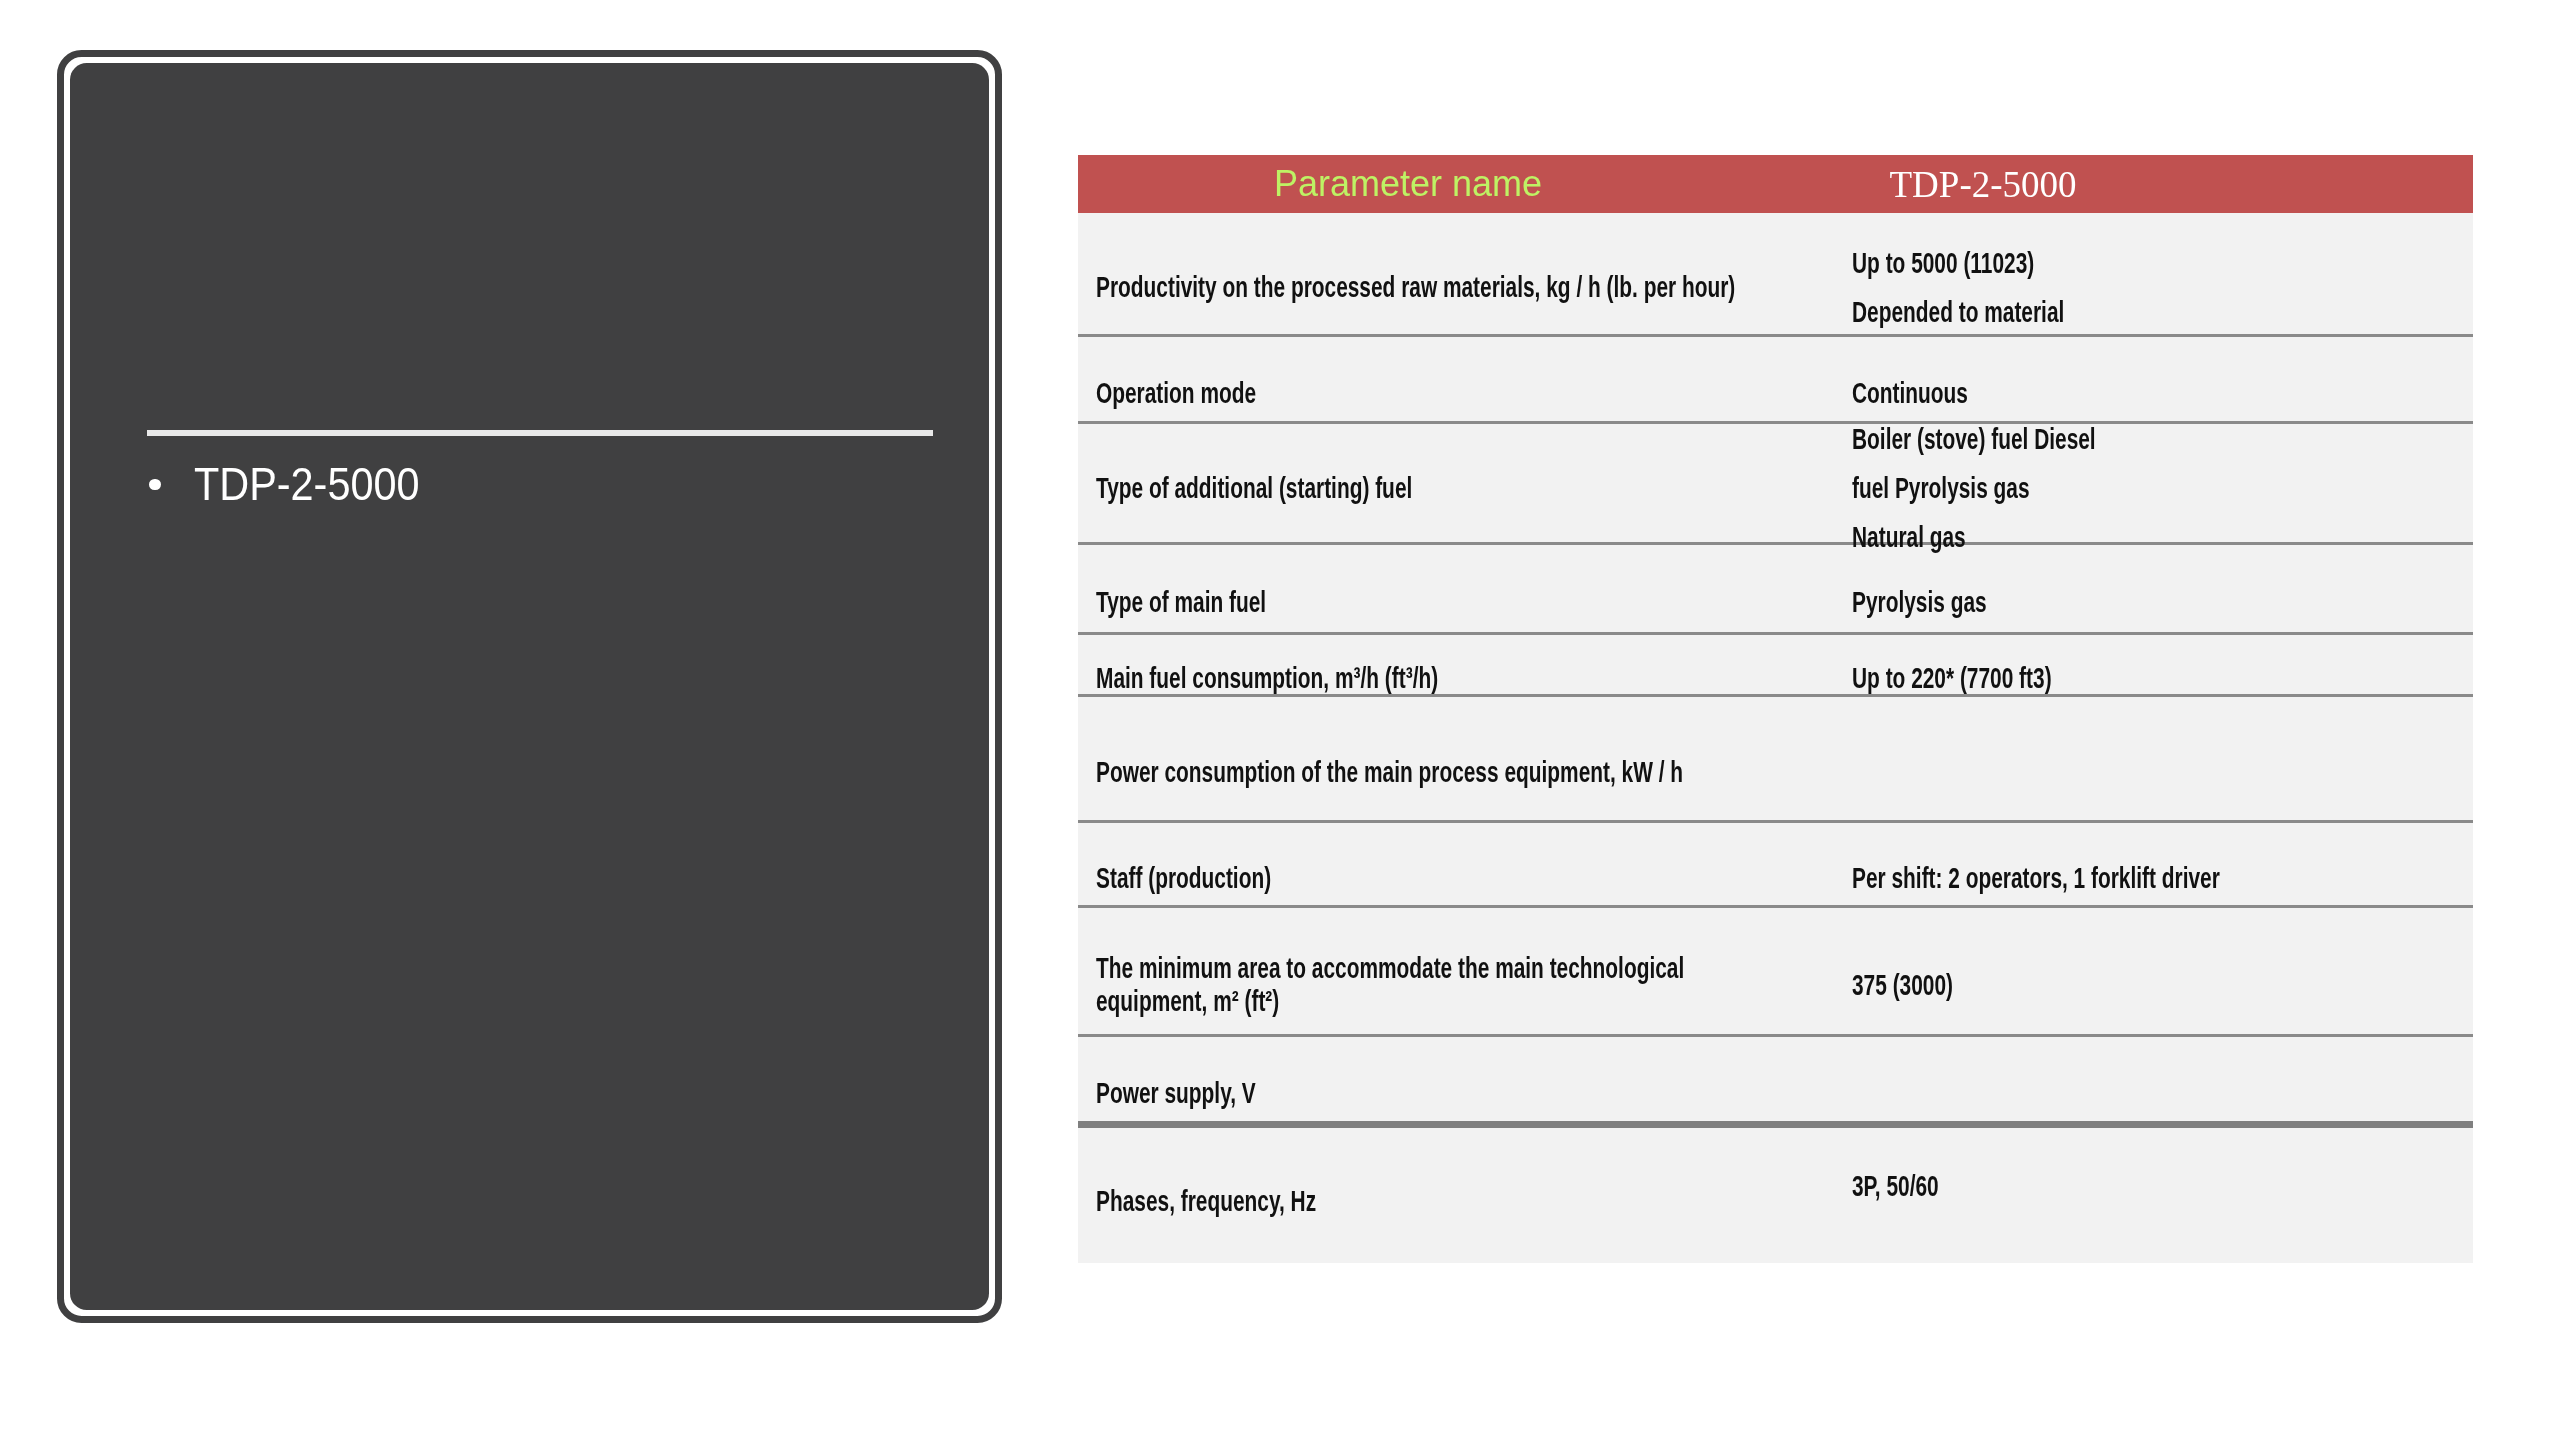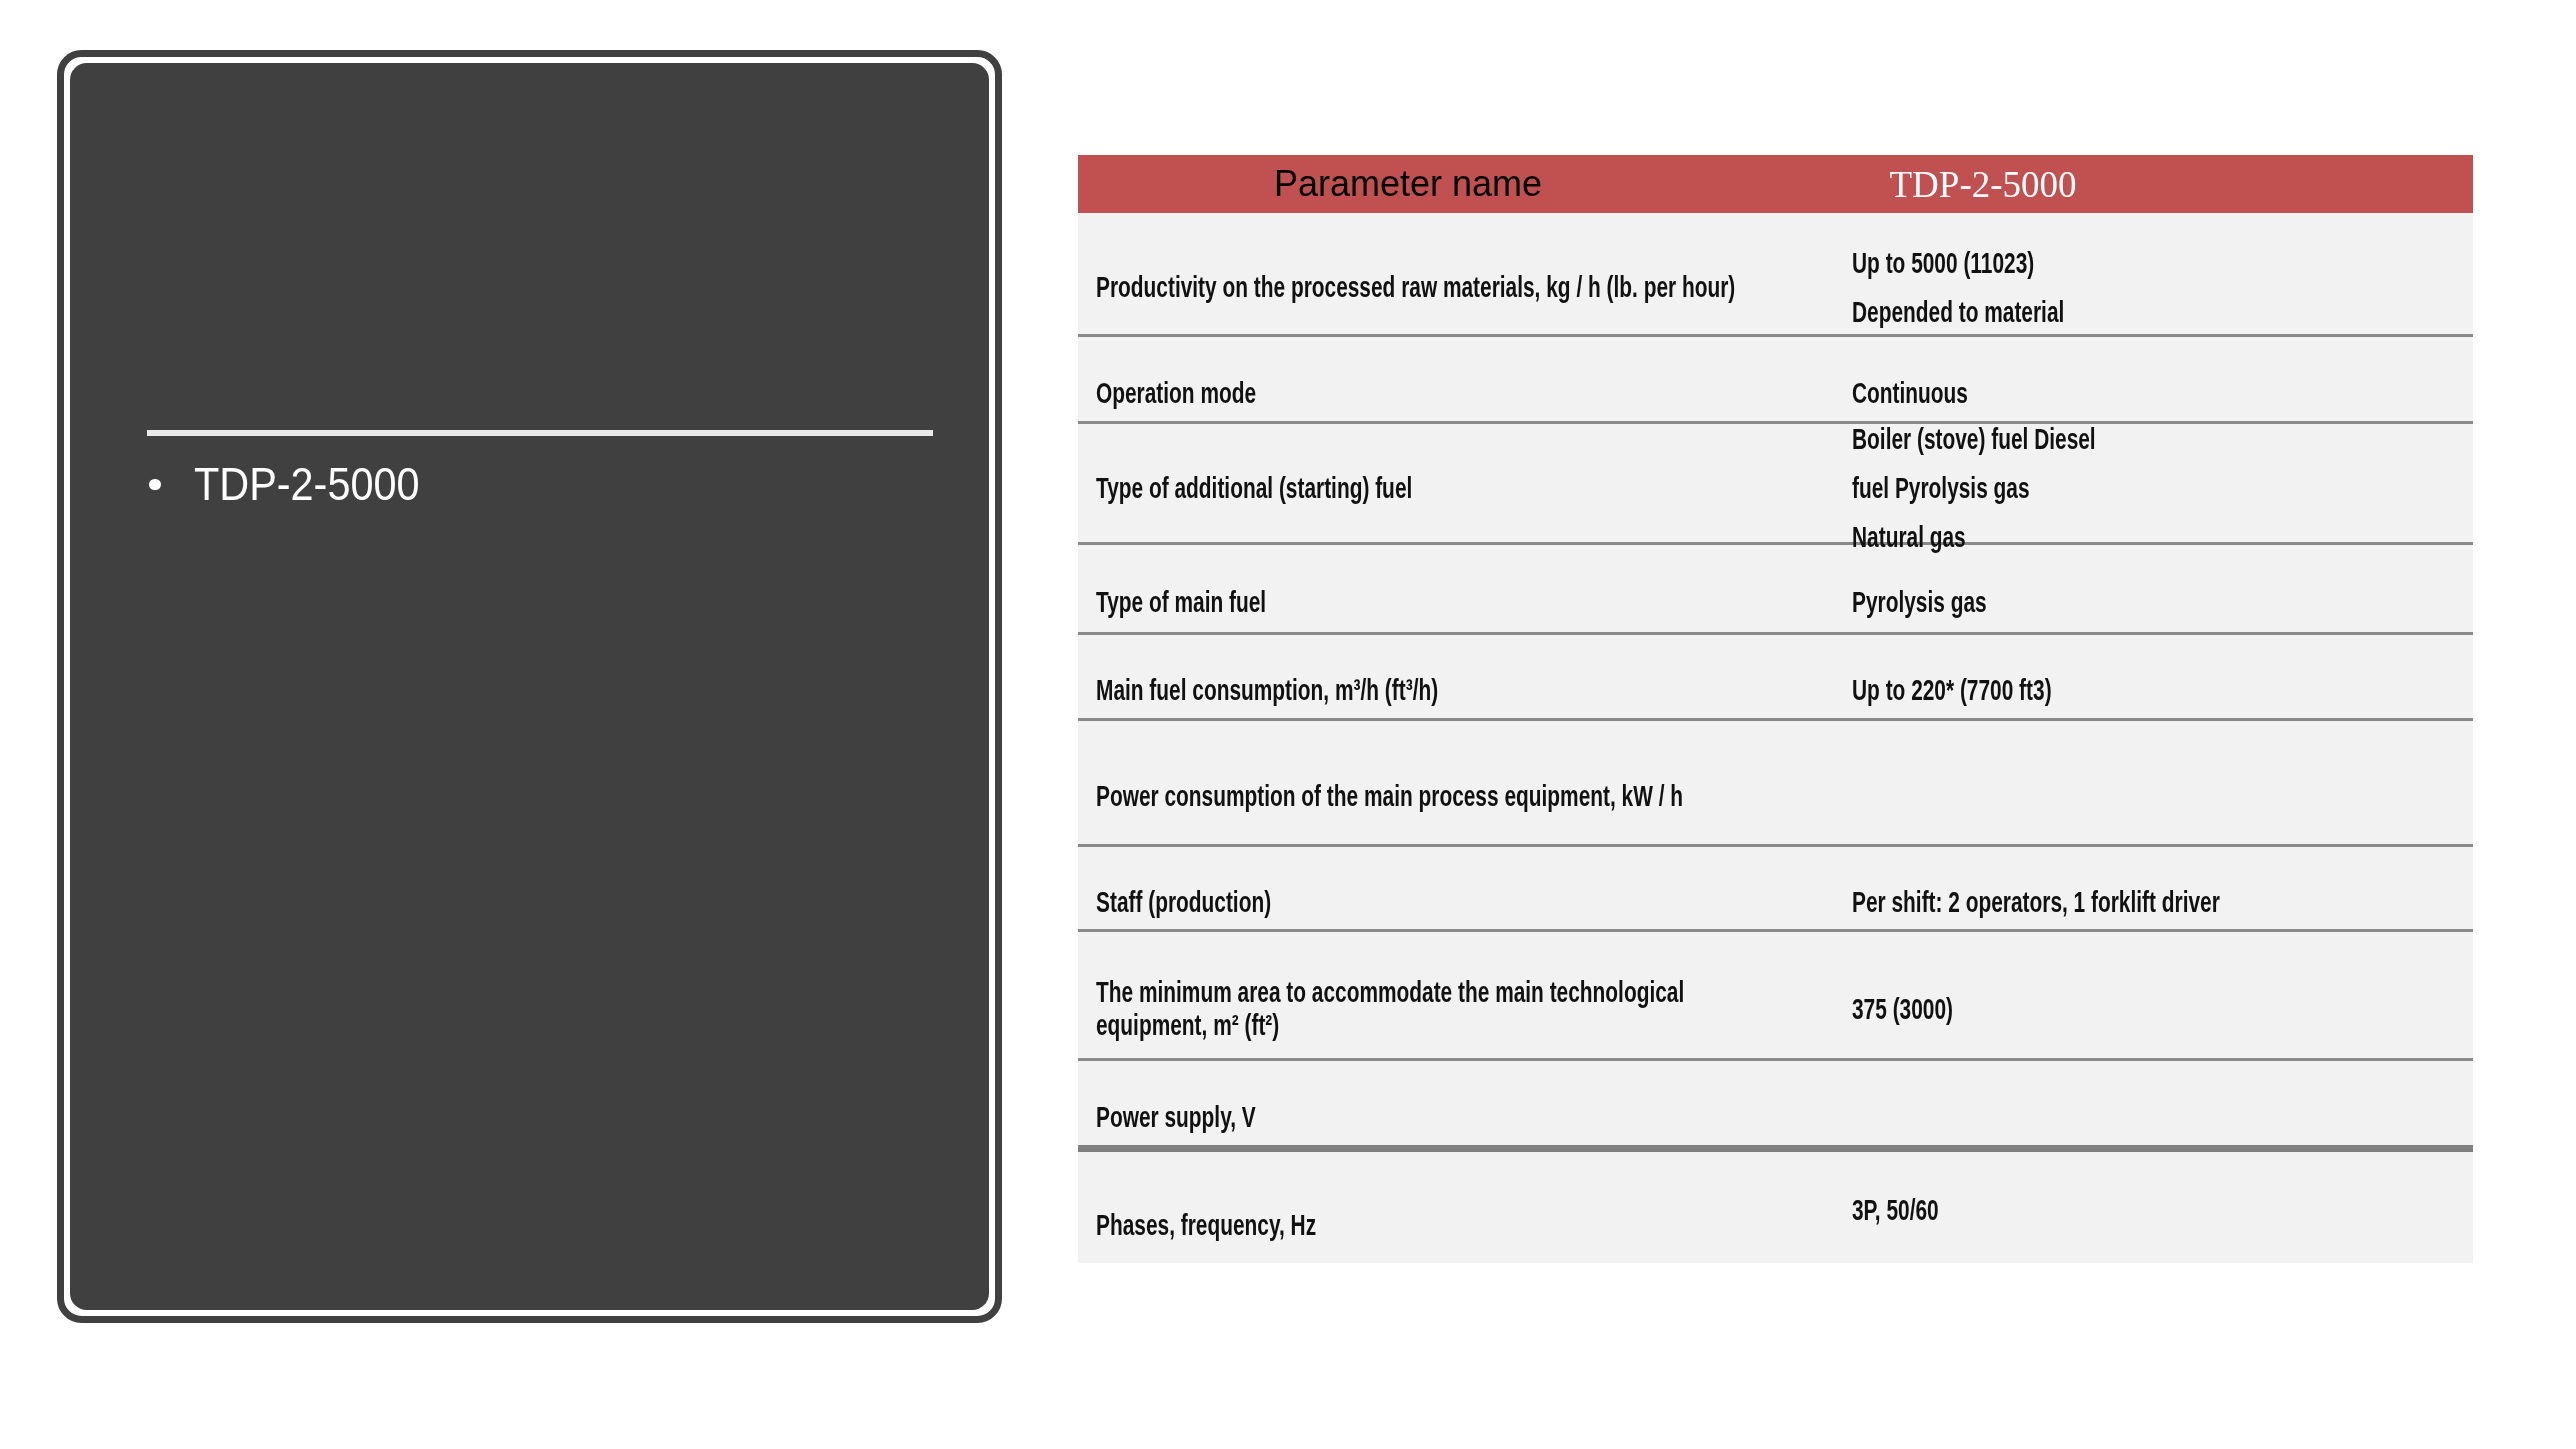--- a/index.html
+++ b/index.html
@@ -17,28 +17,28 @@
   #slide-title-row{position:absolute;left:79px;top:398px;display:flex;align-items:center;}
   .bullet{width:11.6px;height:11.6px;border-radius:50%;background:#ffffff;flex:0 0 auto;}
   #slide-title{display:inline-block;margin-left:33px;color:#ffffff;font-size:46px;
          line-height:46px;white-space:nowrap;transform:scaleX(0.9);transform-origin:0 50%;}
 
   
   #spec-table{position:absolute;left:1078px;top:155px;width:1395px;height:1108px;
          background:var(--row-bg,#f2f2f2);}
   #thead{position:relative;height:58px;background:var(--header-bg,#c05150);}
   .h1{position:absolute;left:330px;top:50%;transform:translate(-50%,-50%);
-      color:#000000;font-size:36px;white-space:nowrap;}
+      color:#bef264;font-size:36px;white-space:nowrap;}
   .h2{position:absolute;left:905px;top:50%;transform:translate(-50%,-50%);
       color:#ffffff;font-size:37px;font-family:"Liberation Serif",serif;white-space:nowrap;}
 
   .trow{display:flex;box-sizing:border-box;
         border-bottom:3.2px solid var(--divider,#8a8a8a);}
   .row1{height:124px}.row2{height:87px}.row3{height:121px}.row4{height:90px}
-  .row5{height:86px}.row6{height:126px}.row7{height:85px}.row8{height:129px}
+  .row5{height:62px}.row6{height:126px}.row7{height:85px}.row8{height:129px}
   .row9{height:91px;border-bottom:7.7px solid var(--divider-thick,#7f7f7f)}
   .row10{height:118px;border-bottom:none}
 
   .cell{box-sizing:border-box;display:flex;flex-direction:column;
         justify-content:center;padding-top:28px;}
   .cell.label{width:774px;padding-left:18px;}
   .cell.value{flex:1;padding-right:10.3px;}
   .row3 .cell{padding-top:10px;}
   .row10 .cell.value{padding-top:4px;padding-bottom:5.2px;text-decoration:underline;}
 

